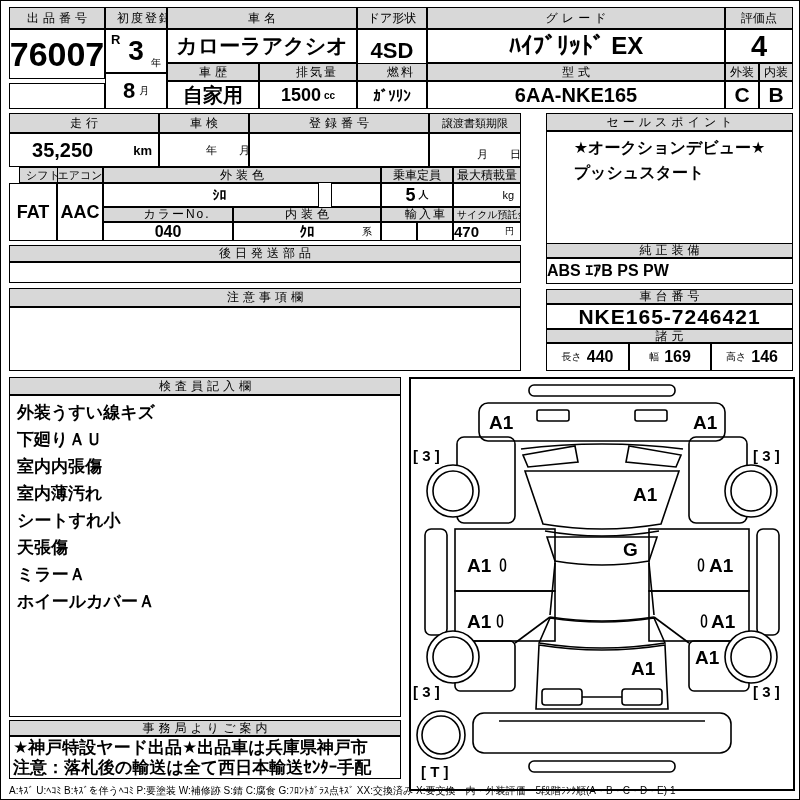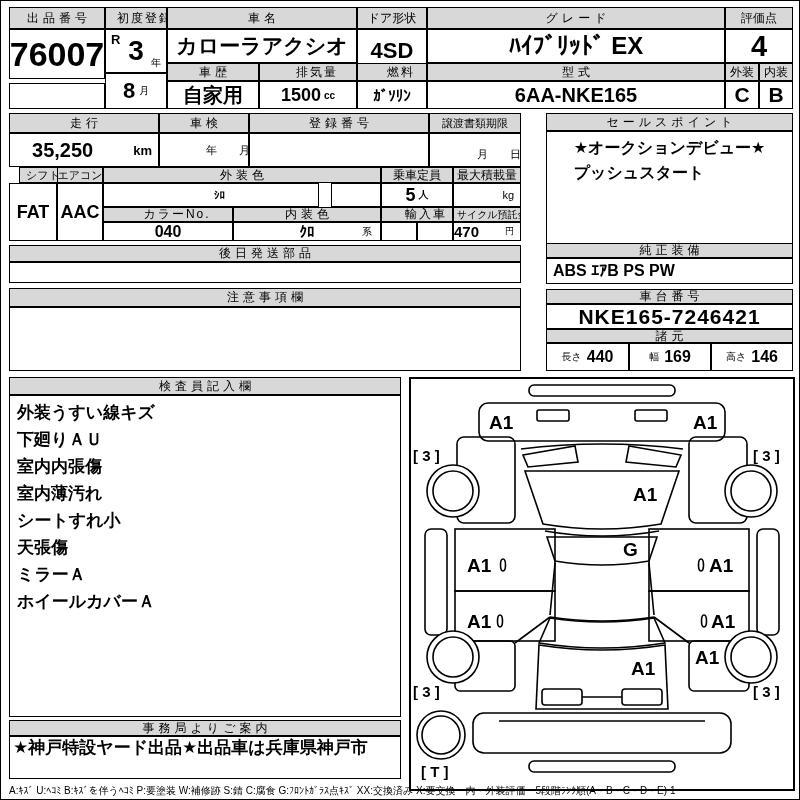--- a/index.html
+++ b/index.html
@@ -7,21 +7,21 @@
   .page { position:relative; width:800px; height:800px; background:#fff; border:1px solid #000; color:#000; overflow:hidden; }
   .c { position:absolute; border:1px solid #000; background:#fff; display:flex; align-items:center; justify-content:center; overflow:hidden; white-space:nowrap; }
   .h { background:#d8d8d8; font-size:12px; font-weight:normal; }
   .sp { letter-spacing:4px; padding-left:4px; }
   .sp2 { letter-spacing:2px; padding-left:18px; }
   .b { font-weight:bold; }
   .txt { display:block; padding:3px 7px; white-space:normal; }
   .u { font-size:10px; font-weight:bold; margin-left:3px; }
   .small { font-size:11px;padding-left:48px; }
   .right { justify-content:flex-end; padding-right:6px;gap:24px; }
-  .left { justify-content:flex-start; padding-left:6px; }
+  .left { justify-content:flex-start; }
   svg text { font-family:"Liberation Sans","DejaVu Sans",sans-serif; font-weight:bold; }
   .legend { position:absolute; font-size:10px; white-space:nowrap; }
 </style>
 </head>
 <body>
 
 <div class="page">
 
   <div class="c h sp" style="left:8px;top:6px;width:96px;height:22px;">出品番号</div>
   <div class="c b" style="left:8px;top:28px;width:96px;height:50px;font-size:34px;">76007</div>
@@ -79,21 +79,21 @@
   <div class="c small" style="left:428px;top:132px;width:92px;height:34px;align-items:flex-end;padding-bottom:4px;">月　　日</div>
 
   <div class="c h" style="left:8px;top:166px;width:48px;height:16px;font-size:11px;margin-left:10px;">シフト</div>
   <div class="c h" style="left:56px;top:166px;width:46px;height:16px;font-size:11px;">エアコン</div>
   <div class="c h sp" style="left:102px;top:166px;width:278px;height:16px;">外装色</div>
   <div class="c h" style="left:380px;top:166px;width:72px;height:16px;">乗車定員</div>
   <div class="c h" style="left:452px;top:166px;width:68px;height:16px;font-size:12px;">最大積載量</div>
 
   <div class="c b" style="left:8px;top:182px;width:48px;height:58px;font-size:18px;">FAT</div>
   <div class="c b" style="left:56px;top:182px;width:46px;height:58px;font-size:18px;">AAC</div>
-  <div class="c b" style="left:102px;top:182px;width:216px;height:24px;font-size:11px;padding-left:17px;">ｼﾛ</div>
+  <div class="c b" style="left:102px;top:182px;width:216px;height:24px;font-size:14px;padding-left:17px;">ｼﾛ</div>
   <div class="c" style="left:330px;top:182px;width:50px;height:24px;"></div>
   <div class="c" style="left:380px;top:182px;width:72px;height:24px;">
     <span class="b" style="font-size:18px;">5</span>
     <span class="u">人</span>
   </div>
   <div class="c right small" style="left:452px;top:182px;width:68px;height:24px;">kg</div>
 
   <div class="c h sp2" style="left:102px;top:206px;width:130px;height:15px;">カラーNo.</div>
   <div class="c h sp" style="left:232px;top:206px;width:148px;height:15px;">内装色</div>
   <div class="c h sp2" style="left:380px;top:206px;width:72px;height:15px;">輸入車</div>
@@ -156,20 +156,21 @@
       <span style="display:block;">天張傷</span>
       <span style="display:block;">ミラーＡ</span>
       <span style="display:block;">ホイールカバーＡ</span>
     </span>
   </div>
 
   <div class="c h sp" style="left:8px;top:719px;width:392px;height:16px;">事務局よりご案内</div>
   <div class="c" style="left:8px;top:735px;width:392px;height:43px;align-items:flex-start;justify-content:flex-start;">
     <span class="txt b" style="font-size:17px;line-height:20px;padding:1px 3px;">
       <span style="display:block;">★神戸特設ヤード出品★出品車は兵庫県神戸市</span>
+      <span style="display:block;">注意：落札後の輸送は全て西日本輸送ｾﾝﾀｰ手配</span>
     </span>
   </div>
 
   <div class="c" style="left:408px;top:376px;width:386px;height:414px;border-width:2px;">
     <svg width="382" height="410" viewBox="0 0 382 410">
       <g fill="none" stroke="#000" stroke-width="1.6">
 
         <rect x="118" y="6" width="146" height="11" rx="5"></rect>
 
         <rect x="68" y="24" width="246" height="38" rx="9"></rect>

